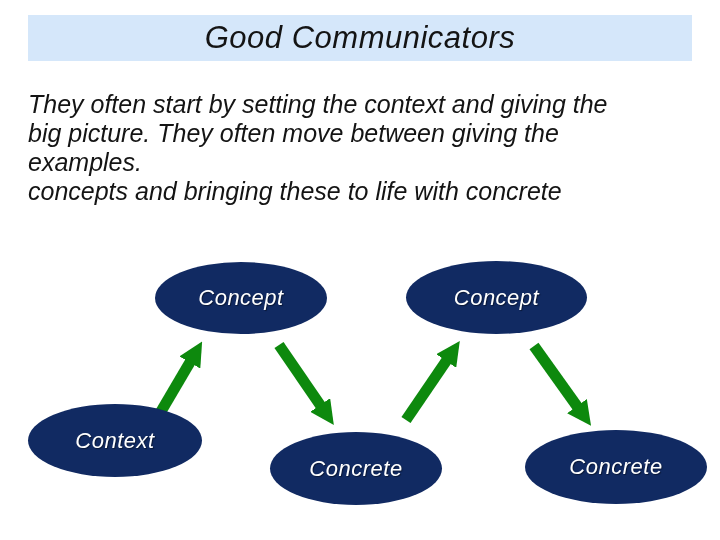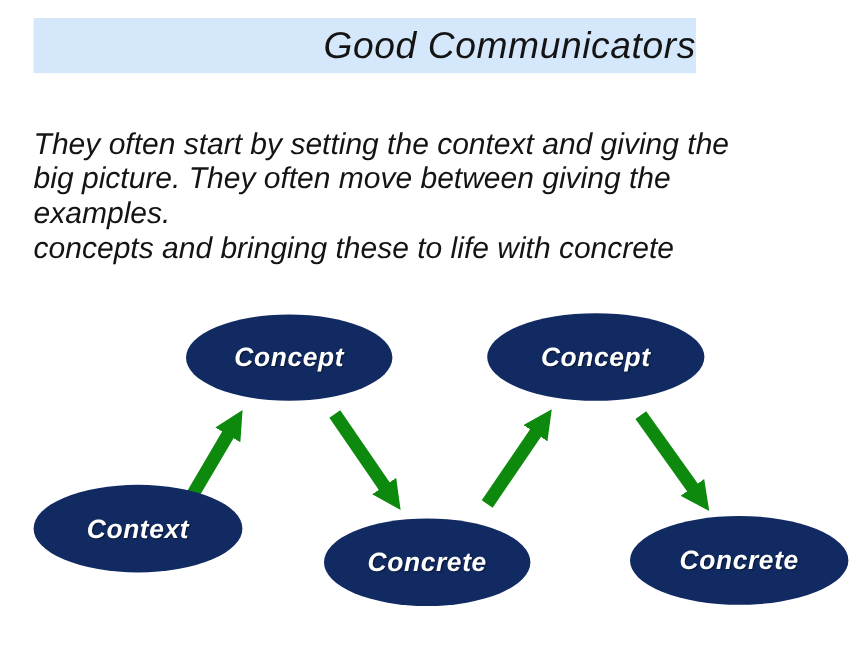--- a/index.html
+++ b/index.html
@@ -15,39 +15,38 @@
     position: relative;
     width: 720px;
     height: 540px;
     background: #ffffff;
     overflow: hidden;
     font-family: "Liberation Sans", sans-serif;
   }
   .banner {
     position: absolute;
     left: 28px; top: 15px;
-    width: 552px; height: 46px;
+    width: 664px; height: 46px;
     background: var(--banner-bg, #d5e7fa);
-    display: flex; align-items: center; justify-content: flex-end;
+    display: flex; align-items: center; justify-content: center;
   }
   .title {
     font-style: italic;
     font-size: 31px;
     color: var(--text, #141414);
     letter-spacing: 0.5px;
     white-space: nowrap;
   }
   .intro {
     position: absolute;
     left: 28px; top: 90px;
     font-style: italic;
     font-size: 25px;
     line-height: 29px;
     color: var(--text, #141414);
-    margin-top: 16px;
   }
   .intro-line { white-space: nowrap; }
   .arrows {
     position: absolute;
     left: 0; top: 0;
     width: 720px; height: 540px;
     z-index: 1;
   }
   .arrow-line {
     stroke: var(--arrow, #0d890d);
@@ -55,21 +54,21 @@
     stroke-linecap: butt;
   }
   .node {
     position: absolute;
     z-index: 2;
     border-radius: 50%;
     background: var(--node-fill, #112a62);
     display: flex; align-items: center; justify-content: center;
   }
   .node-label {
-    font-weight: bold;
+    font-weight: normal;
     font-style: italic;
     font-size: 22px;
     color: var(--node-text, #ffffff);
     letter-spacing: 0.5px;
     text-shadow: 1px 1px 1px rgba(0,0,0,0.45);
     white-space: nowrap;
   }
   .n-concept1  { left: 155px; top: 262px; width: 172px; height: 72px; }
   .n-concept2  { left: 406px; top: 261px; width: 181px; height: 73px; }
   .n-context   { left: 28px;  top: 404px; width: 174px; height: 73px; }

